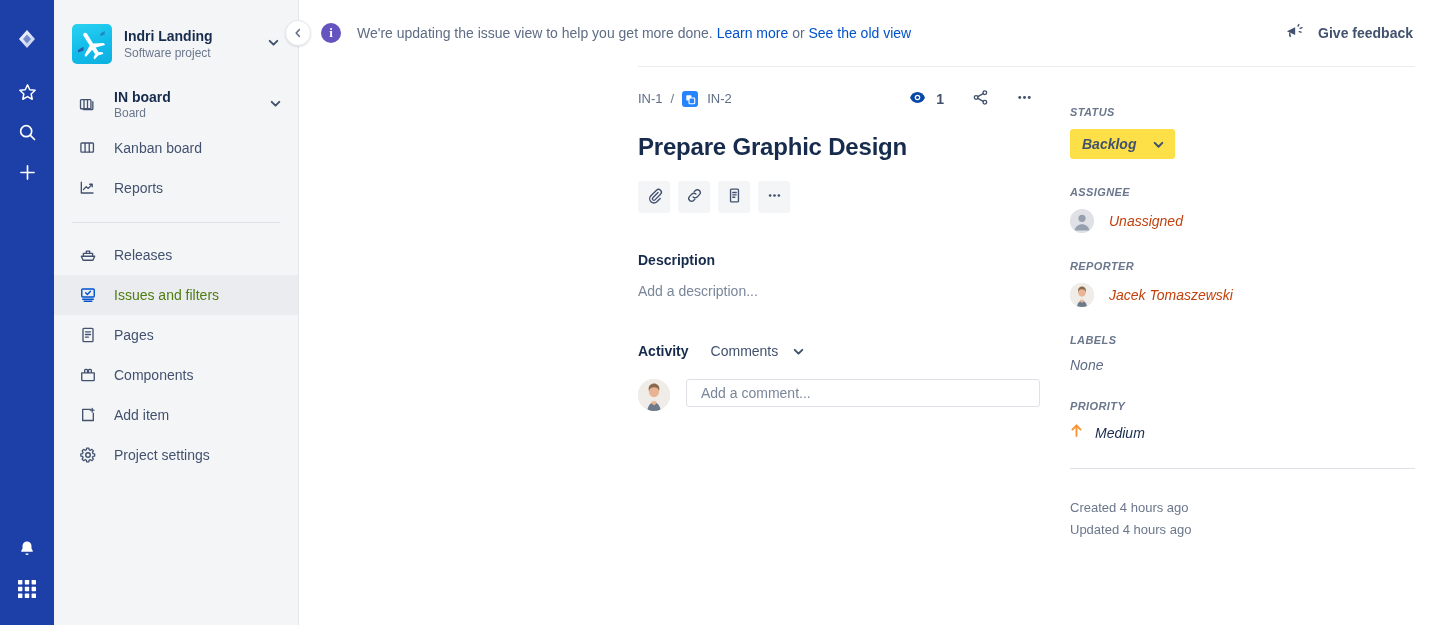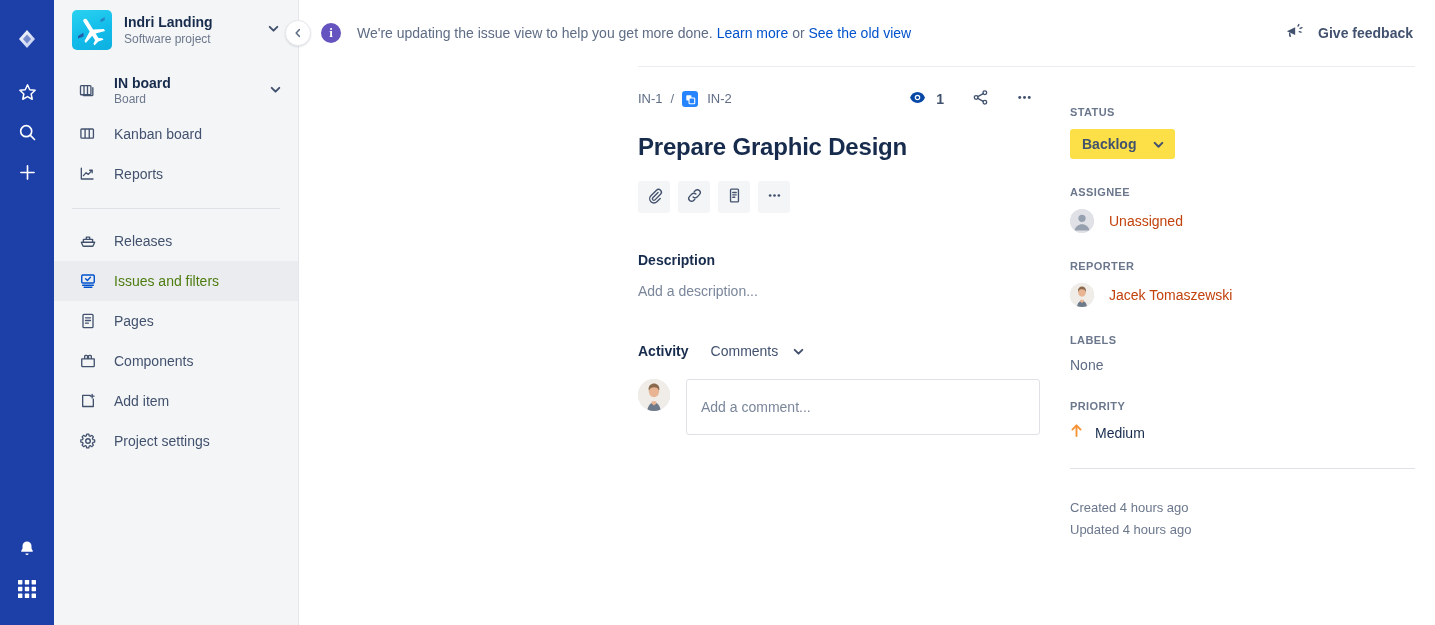--- a/index.html
+++ b/index.html
@@ -38,21 +38,21 @@
   .collapse-btn {
     position: absolute; right: -13px; top: 20px;
     width: 26px; height: 26px; border-radius: 50%;
     background: #ffffff; border: 1px solid #e7e8ec;
     display: flex; align-items: center; justify-content: center;
     box-shadow: 0 1px 2px rgba(9,30,66,.12);
     z-index: 5; cursor: pointer;
   }
   .proj-head {
     display: flex; align-items: center;
-    padding: 10px 14px 14px 18px;
+    padding: 24px 14px 14px 18px;
   }
   .proj-avatar {
     width: 40px; height: 40px; border-radius: 5px;
     flex: 0 0 40px; overflow: hidden;
     background: linear-gradient(160deg,#2ad2f0 0%,#12bcea 55%,#0eb0e0 100%);
     position: relative;
   }
   .proj-meta { margin-left: 12px; flex: 1 1 auto; min-width: 0; }
   .proj-name {
     font-size: 14px; font-weight: bold; color: #172b4d;
@@ -166,33 +166,33 @@
   }
   .comments-tab .ct-chev { margin-left: 14px; display: flex; }
 
   .comment-row { display: flex; align-items: flex-start; margin-top: 20px; }
   .avatar {
     width: 32px; height: 32px; border-radius: 50%;
     flex: 0 0 32px; overflow: hidden; background: #dfe1e6;
     position: relative;
   }
   .comment-box {
-    flex: 1 1 auto; margin-left: 16px; height: 56px;
+    flex: 1 1 auto; margin-left: 16px; height: 28px;
     border: 1px solid #dfe1e6; border-radius: 3px;
     background: #fff; display: flex; align-items: center;
     padding: 0 14px; font-size: 14px; color: #7a869a; cursor: text;
     max-width: 646px;
   }
 
   
   .fld-label {
     font-size: 11px; font-weight: bold; color: #6b778c;
     letter-spacing: .4px; text-transform: uppercase; line-height: 14px;
   }
-  .fld { margin-bottom: 26px; }
+  .fld { margin-bottom: 26px; font-style: italic; }
   .fld.first { margin-top: 16px; }
   .status-pill {
     display: inline-flex; align-items: center;
     background: #fde047; border-radius: 3px;
     height: 30px; padding: 0 10px 0 12px; margin-top: 10px; cursor: pointer;
   }
   .status-text { font-size: 14px; font-weight: bold; color: #42526e; }
   .status-pill .sp-chev { margin-left: 16px; display: flex; }
 
   .person-row { display: flex; align-items: center; margin-top: 10px; cursor: pointer; }

